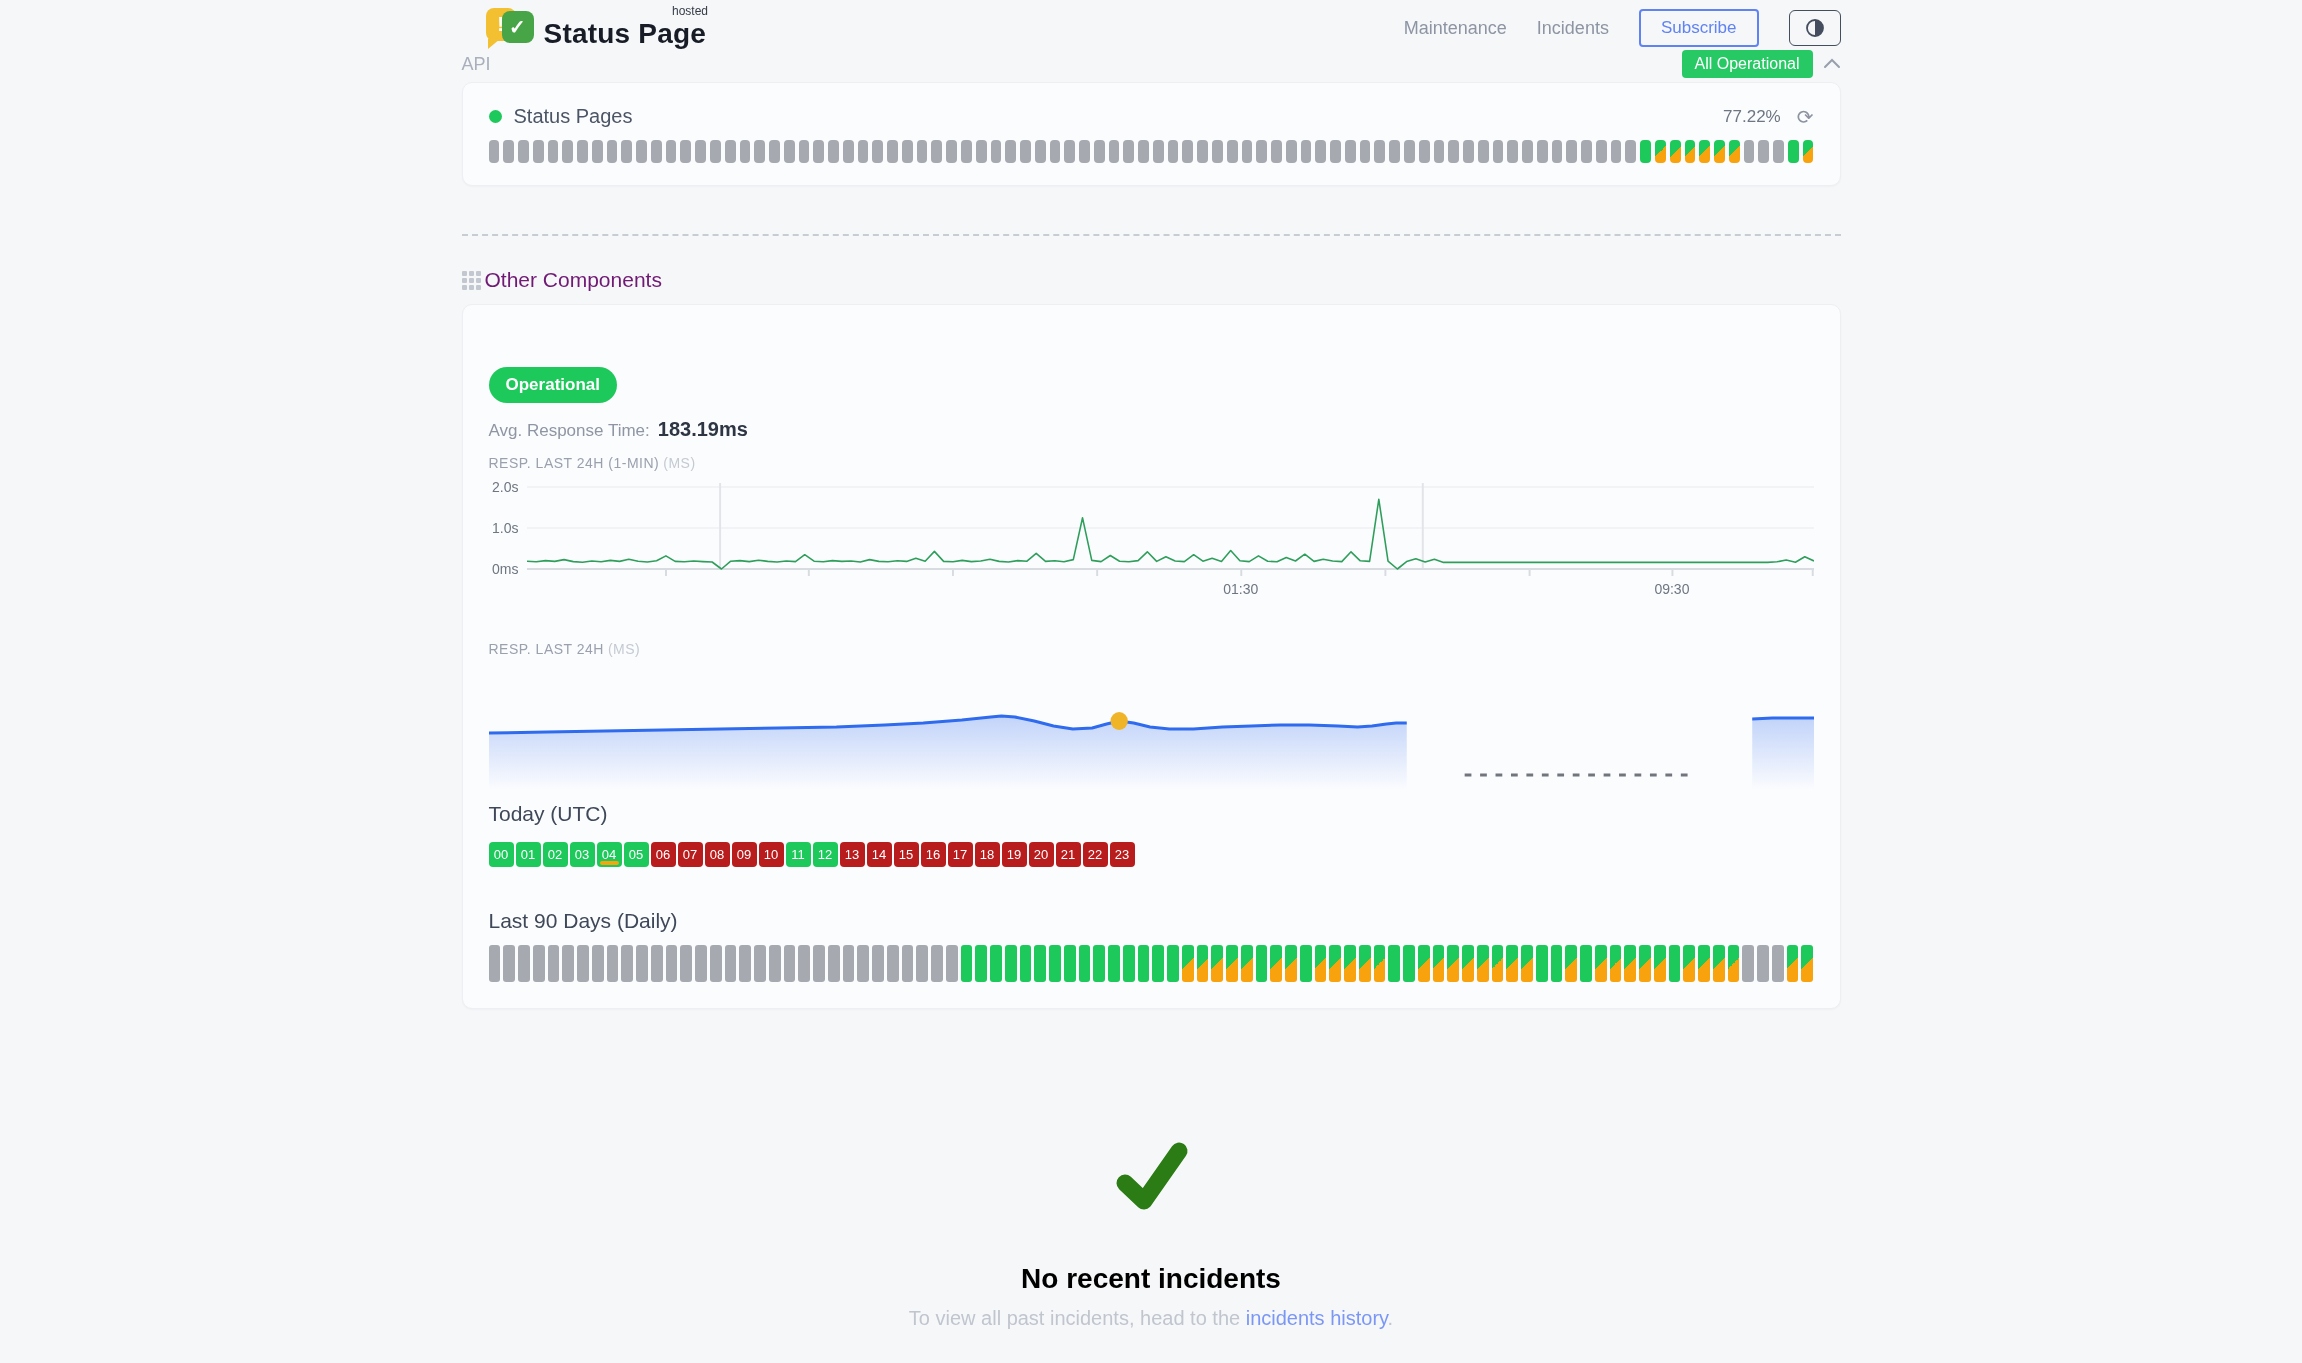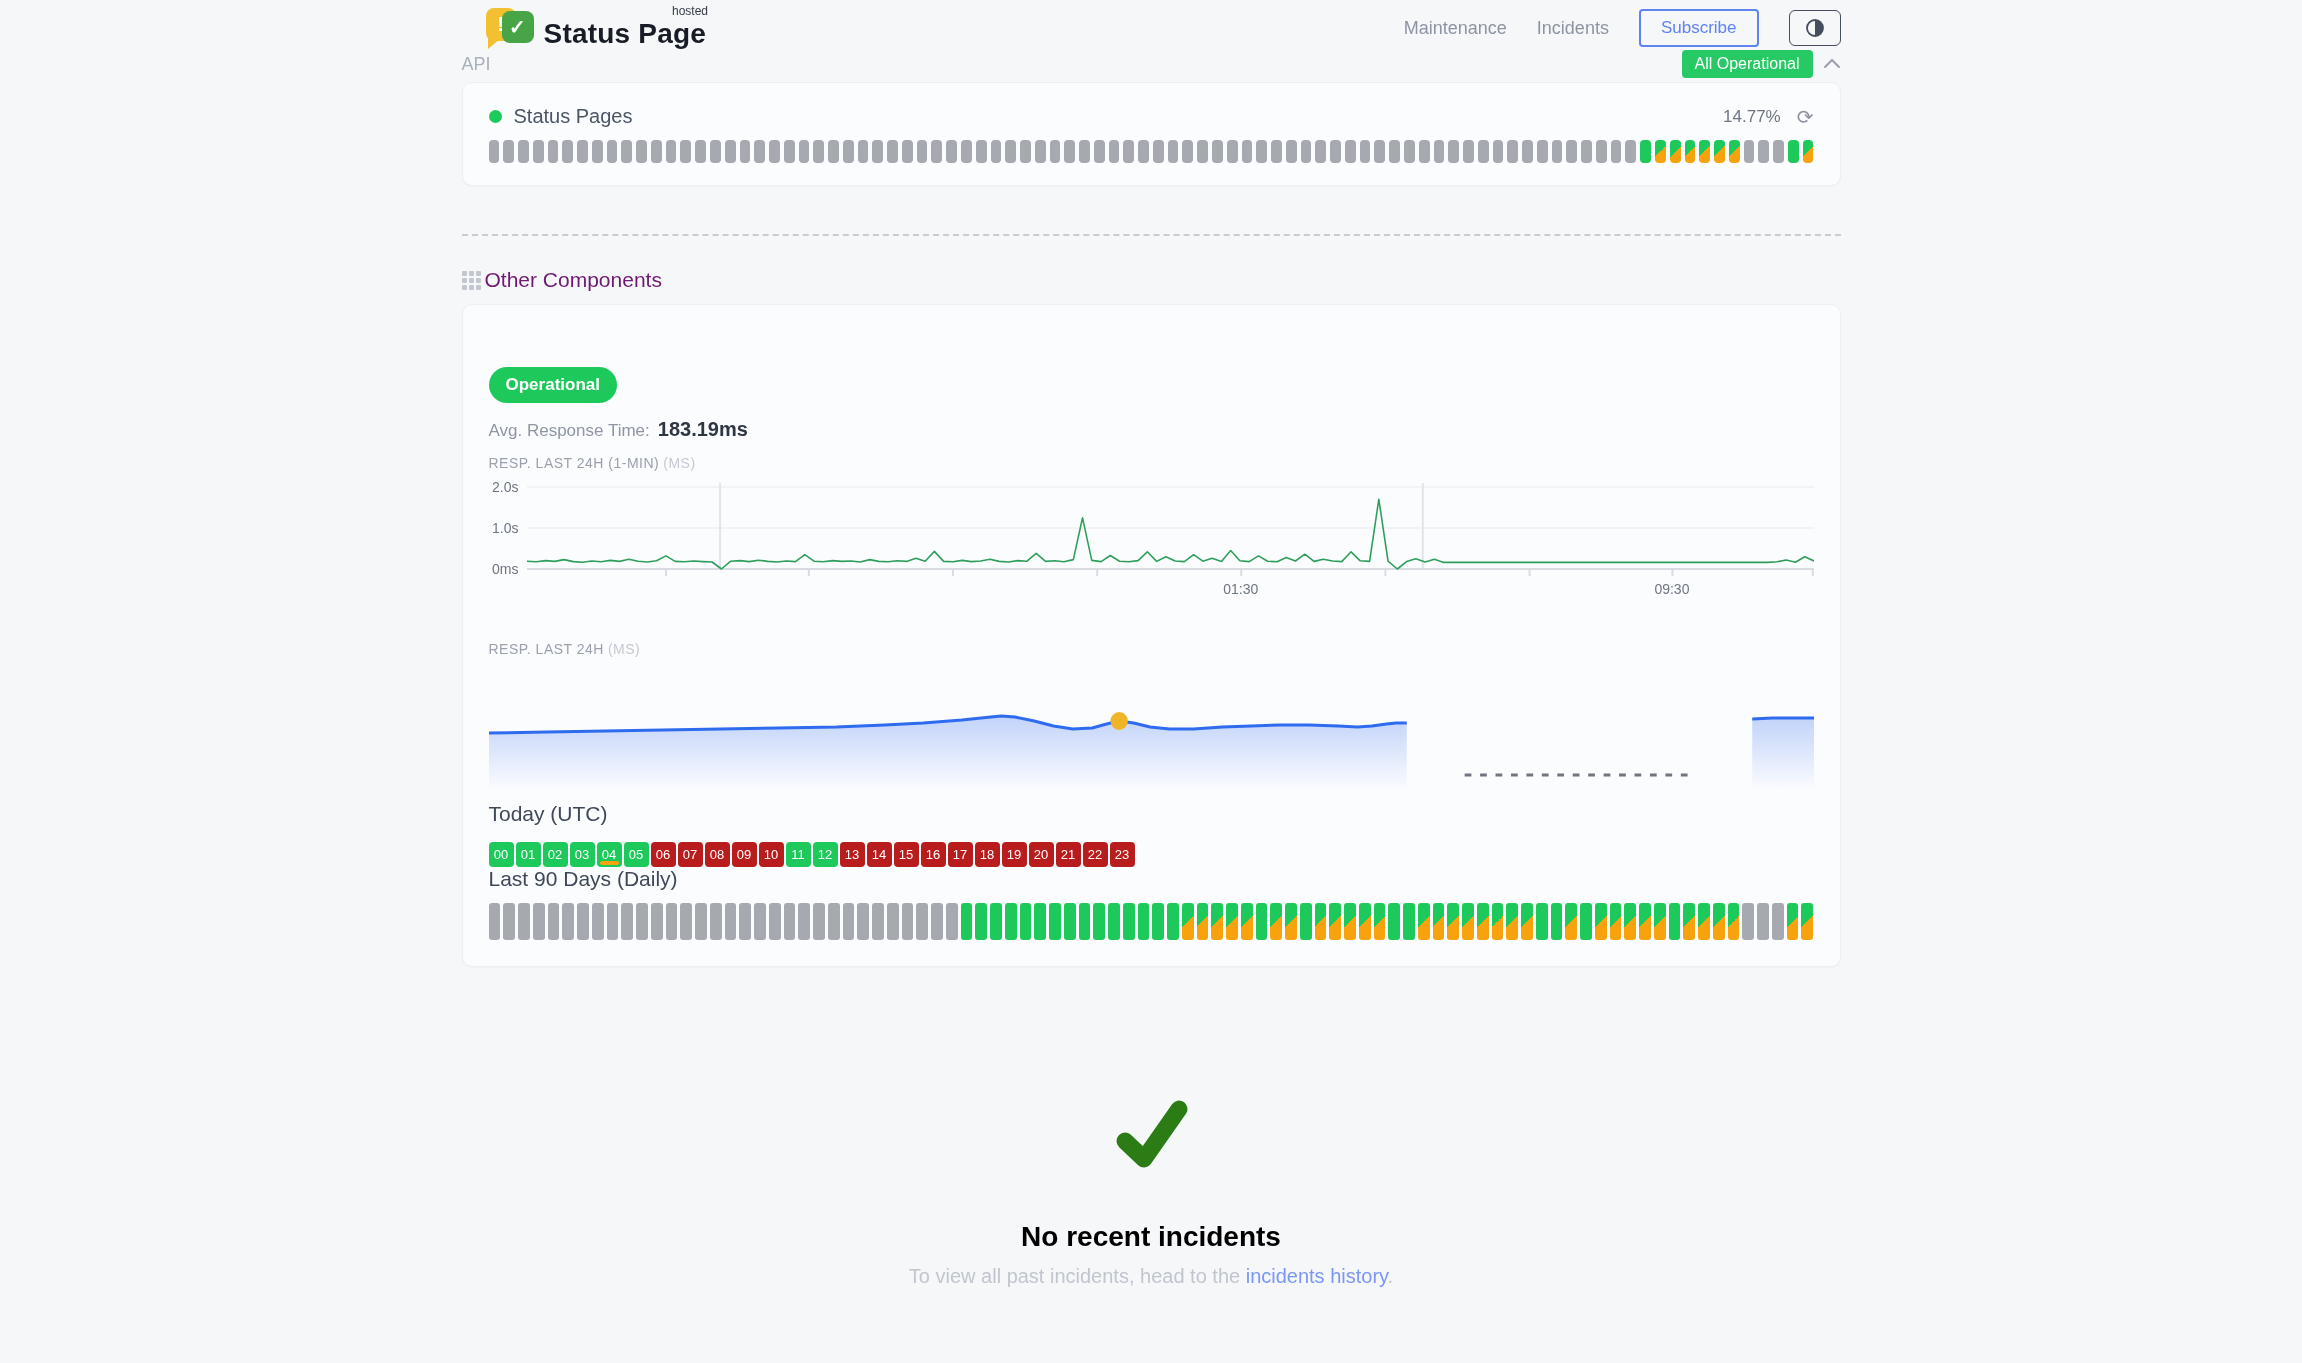--- a/index.html
+++ b/index.html
@@ -74,21 +74,21 @@
   #c2svg { display:block; width:100%; height:85px; margin-top:48px; }
 
   .sub-heading { font-size:21px; color:#3f4858; }
   .today-h { margin-top:12px; }
   .hours { display:flex; gap:2px; margin-top:16px; }
   .hour { width:25px; height:25px; border-radius:4px; position:relative; flex:none;
     display:flex; align-items:center; justify-content:center; color:#fff; font-size:13px; cursor:pointer; }
   .hour.s-g { background:#b91c1c; }
   .hour.s-u { background:#1ec95b; }
   .hour-marker { position:absolute; bottom:2px; left:3px; right:3px; height:4px; background:#f7a40e; border-radius:2px; }
-  .l90-h { }
+  .l90-h { margin-top:42px; }
   .strip90 { display:flex; gap:3px; margin-top:12px; }
   .strip90 .ubar { flex:1; height:37px; border-radius:3px; }
 
   footer { text-align:center; }
   .check-wrap { margin-top:128px; }
   .nr-title { margin-top:44px; font-size:28px; color:#000000; font-weight:700; }
   .nr-sub { margin-top:12px; font-size:20px; color:#c0c5ce; }
   .nr-sub a { color:#7b97f5; text-decoration:none; cursor:pointer; }
 </style>
 </head>
@@ -133,21 +133,21 @@
             <polyline points="2,9 9,2 16,9" fill="none" stroke="#98a0ab" stroke-width="2" stroke-linecap="round"></polyline>
           </svg>
       </span>
     </div>
   </div>
 
   <section class="card card-api">
     <div class="comp-row">
       <span class="dot"></span>
       <span class="comp-name">Status Pages</span>
-      <span class="pct">14.77%</span>
+      <span class="pct">77.22%</span>
       <span class="refresh">⟳</span>
     </div>
     <div class="strip">
         <div class="ubar s-g"></div>
         <div class="ubar s-g"></div>
         <div class="ubar s-g"></div>
         <div class="ubar s-g"></div>
         <div class="ubar s-g"></div>
         <div class="ubar s-g"></div>
         <div class="ubar s-g"></div>

